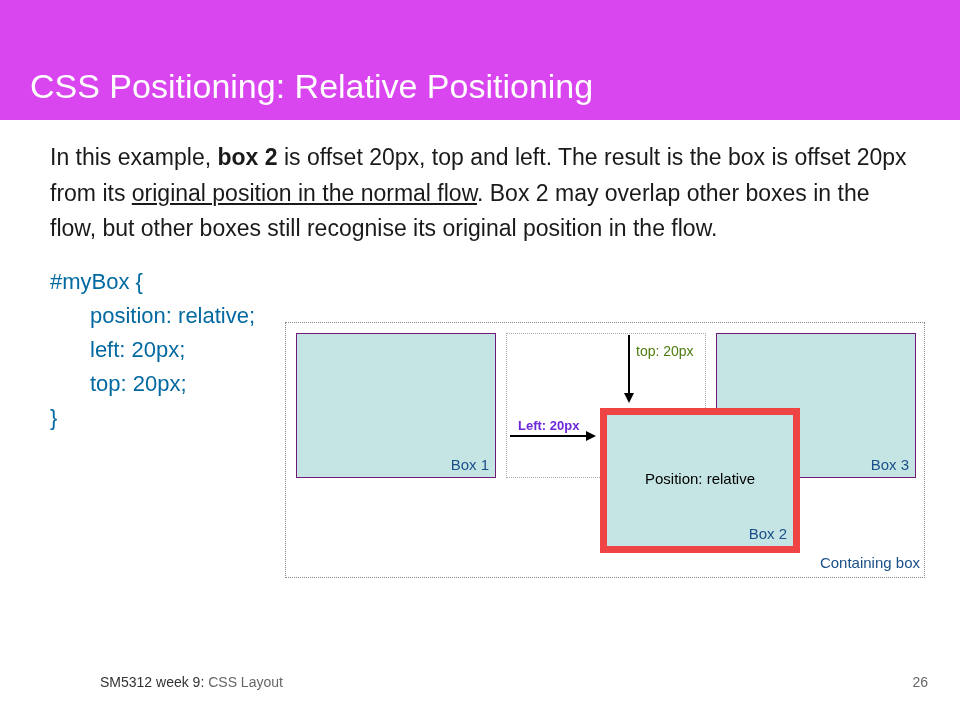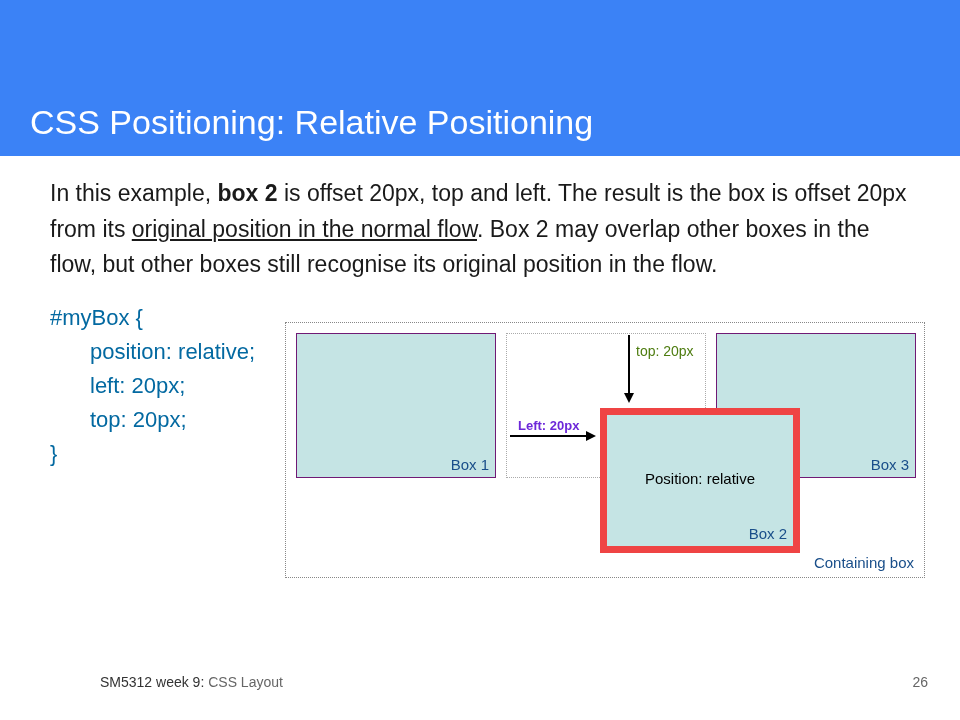--- a/index.html
+++ b/index.html
@@ -5,22 +5,22 @@
   * { box-sizing: border-box; margin: 0; padding: 0; }
   body {
     width: 960px;
     height: 720px;
     font-family: Arial, Helvetica, sans-serif;
     background: #fff;
     position: relative;
     overflow: hidden;
   }
   .topbar {
-    background: #3b82f6;
-    height: 156px;
+    background: #d946ef;
+    height: 120px;
     width: 100%;
     padding: 0 30px;
     display: flex;
     align-items: flex-end;
   }
   .title {
     color: #fff;
     font-size: 34px;
     font-weight: 400;
     margin-bottom: 14px;
@@ -48,21 +48,21 @@
   .diagram {
     position: absolute;
     left: 285px;
     top: 322px;
     width: 640px;
     height: 256px;
     border: 1px dotted #888;
   }
   .diagram .containing-label {
     position: absolute;
-    right: 10px;
+    right: 4px;
     bottom: 6px;
     color: #1a4f8a;
     font-size: 15px;
   }
   .box {
     position: absolute;
     background: #c5e4e4;
     border: 1px solid #701a75;
     font-size: 15px;
     color: #1a4f8a;

